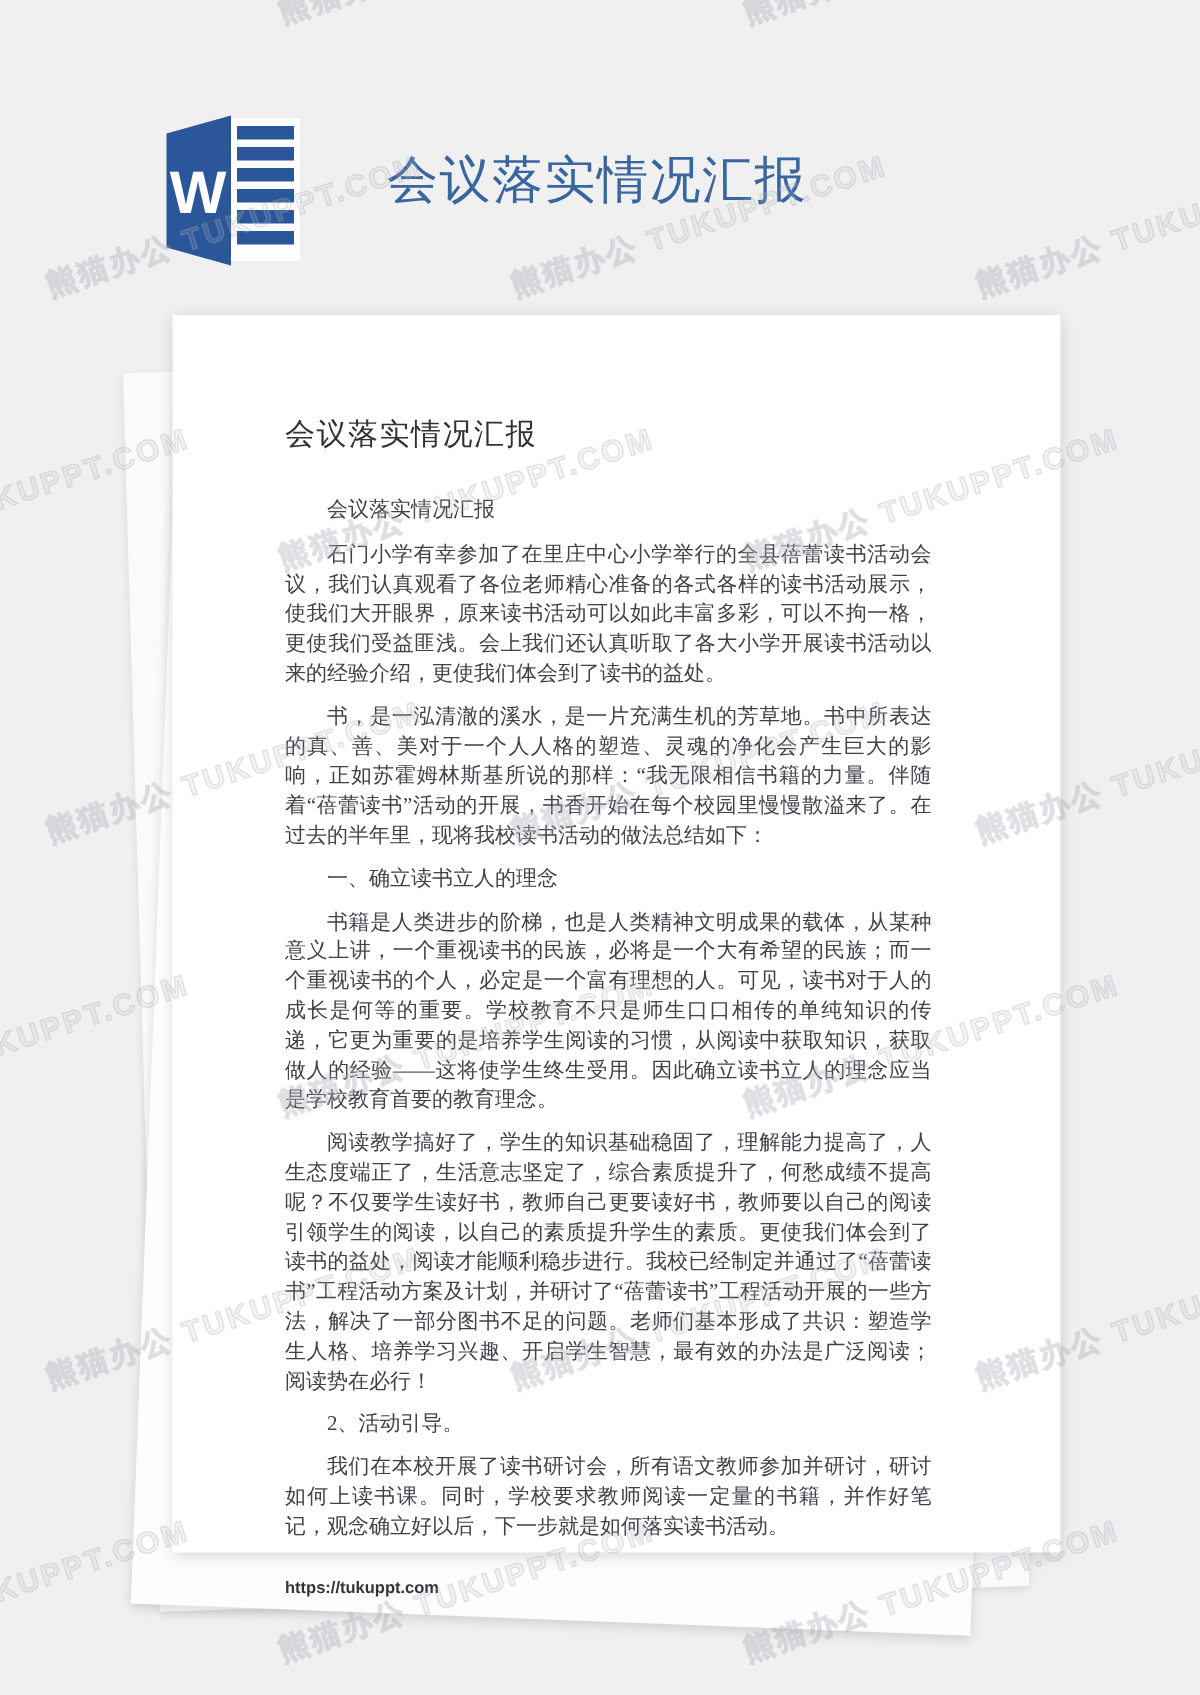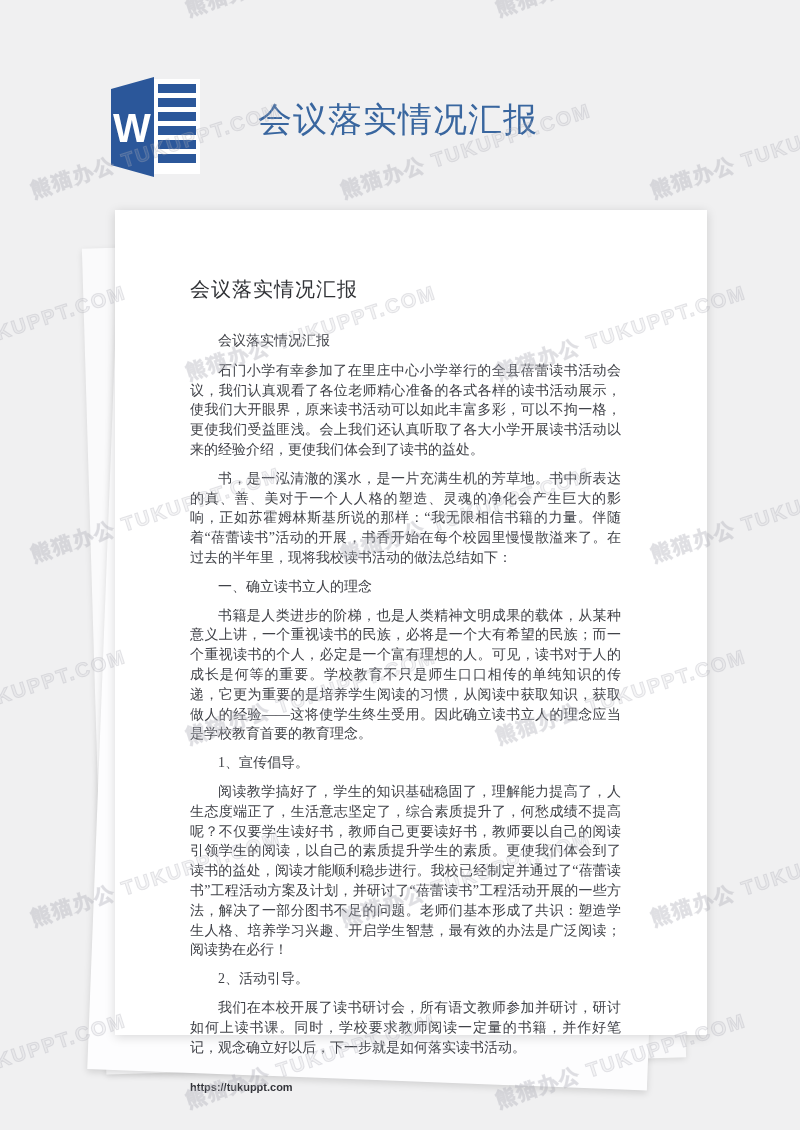--- a/index.html
+++ b/index.html
@@ -103,21 +103,20 @@
   <div class="sheet sheet-b"></div>
 
   <div class="page">
     <h2 class="doc-title">会议落实情况汇报</h2>
     <div class="doc-body" id="doc-body">
         <p class="subtitle">会议落实情况汇报</p>
         <p class="body">石门小学有幸参加了在里庄中心小学举行的全县蓓蕾读书活动会议，我们认真观看了各位老师精心准备的各式各样的读书活动展示，使我们大开眼界，原来读书活动可以如此丰富多彩，可以不拘一格，更使我们受益匪浅。会上我们还认真听取了各大小学开展读书活动以来的经验介绍，更使我们体会到了读书的益处。</p>
         <p class="body">书，是一泓清澈的溪水，是一片充满生机的芳草地。书中所表达的真、善、美对于一个人人格的塑造、灵魂的净化会产生巨大的影响，正如苏霍姆林斯基所说的那样：“我无限相信书籍的力量。伴随着“蓓蕾读书”活动的开展，书香开始在每个校园里慢慢散溢来了。在过去的半年里，现将我校读书活动的做法总结如下：</p>
         <p class="heading">一、确立读书立人的理念</p>
         <p class="body">书籍是人类进步的阶梯，也是人类精神文明成果的载体，从某种意义上讲，一个重视读书的民族，必将是一个大有希望的民族；而一个重视读书的个人，必定是一个富有理想的人。可见，读书对于人的成长是何等的重要。学校教育不只是师生口口相传的单纯知识的传递，它更为重要的是培养学生阅读的习惯，从阅读中获取知识，获取做人的经验——这将使学生终生受用。因此确立读书立人的理念应当是学校教育首要的教育理念。</p>
-        <p class="heading">1、宣传倡导。</p>
         <p class="body">阅读教学搞好了，学生的知识基础稳固了，理解能力提高了，人生态度端正了，生活意志坚定了，综合素质提升了，何愁成绩不提高呢？不仅要学生读好书，教师自己更要读好书，教师要以自己的阅读引领学生的阅读，以自己的素质提升学生的素质。更使我们体会到了读书的益处，阅读才能顺利稳步进行。我校已经制定并通过了“蓓蕾读书”工程活动方案及计划，并研讨了“蓓蕾读书”工程活动开展的一些方法，解决了一部分图书不足的问题。老师们基本形成了共识：塑造学生人格、培养学习兴趣、开启学生智慧，最有效的办法是广泛阅读；阅读势在必行！</p>
         <p class="heading">2、活动引导。</p>
         <p class="body">我们在本校开展了读书研讨会，所有语文教师参加并研讨，研讨如何上读书课。同时，学校要求教师阅读一定量的书籍，并作好笔记，观念确立好以后，下一步就是如何落实读书活动。</p>
       </div>
     <div class="doc-footer">https://tukuppt.com</div>
   </div>
 
   <div class="watermarks" id="watermarks">
       <span class="wm" style="left: -130px; top: -45px;">熊猫办公 TUKUPPT.COM</span>
       <span class="wm" style="left: 180px; top: -45px;">熊猫办公 TUKUPPT.COM</span>

